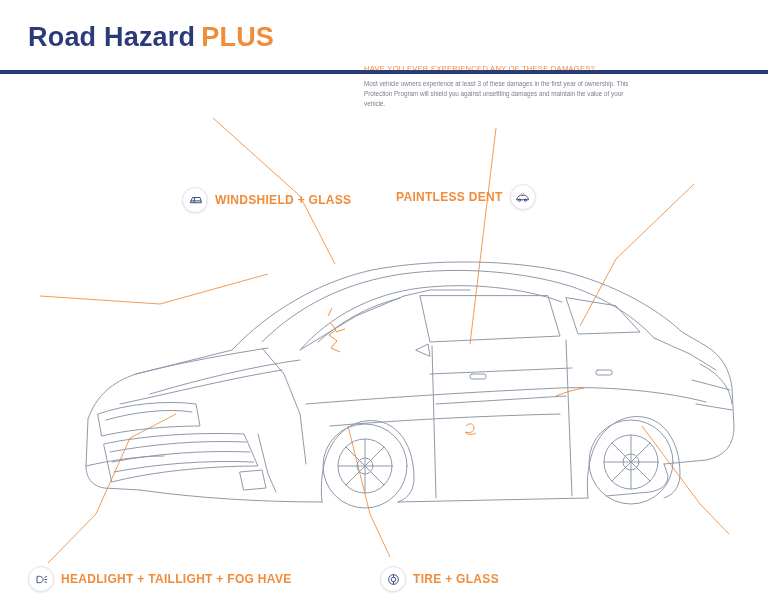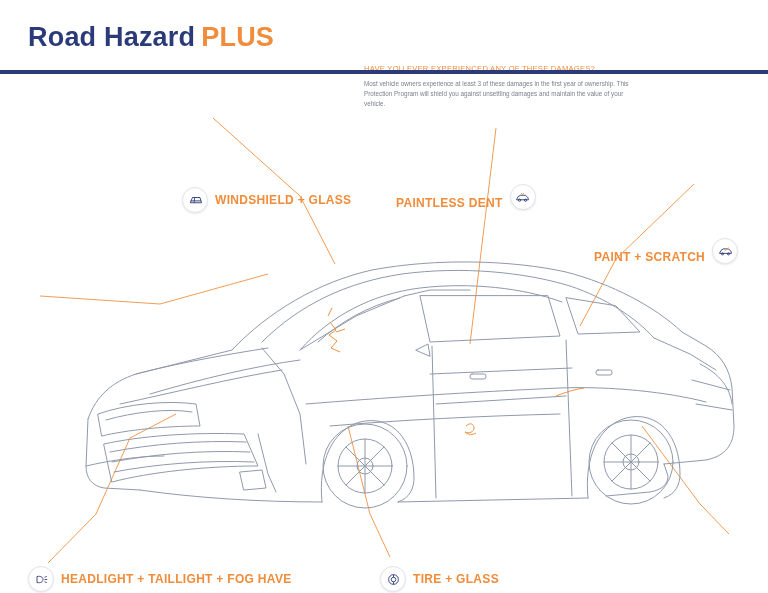--- a/index.html
+++ b/index.html
@@ -72,21 +72,21 @@
   }
 
   
   .callout {
     position: absolute;
     display: flex;
     align-items: center;
     gap: 7px;
     white-space: nowrap;
   }
-  .callout.rtl { flex-direction: row-reverse; align-items: flex-end; }
+  .callout.rtl { flex-direction: row-reverse; }
   .badge {
     width: 26px; height: 26px;
     border-radius: 50%;
     background: #ffffff;
     border: 1px solid #e2e4ea;
     box-shadow: 0 1px 2px rgba(40,50,90,0.10);
     display: flex;
     align-items: center;
     justify-content: center;
     flex: 0 0 auto;
@@ -258,31 +258,20 @@
         <svg width="15" height="15" viewBox="0 0 20 20" fill="none" stroke="#2b3a78" stroke-width="1.2">
           <path d="M2 13 L4 9 L7 7 L14 7 L17 10 L18 13 Z"></path>
           <circle cx="6" cy="13.6" r="1.5"></circle>
             <circle cx="14" cy="13.6" r="1.5"></circle>
           <path d="M8 4 l2 2 l2 -2" stroke="#f08c3a"></path>
         </svg>
       </span>
       <span class="clabel">PAINTLESS DENT</span>
     </div>
 
-    <div class="callout rtl" style="left:594px; top:164px;">
-      <span class="badge">
-        <svg width="15" height="15" viewBox="0 0 20 20" fill="none" stroke="#2b3a78" stroke-width="1.2">
-          <path d="M2 12.5 L4 8.5 L7 6.5 L14 6.5 L17 9.5 L18 12.5 Z"></path>
-          <circle cx="6" cy="13.2" r="1.4"></circle>
-            <circle cx="14" cy="13.2" r="1.4"></circle>
-          <path d="M9 9 l5 -4" stroke="#f08c3a"></path>
-        </svg>
-      </span>
-      <span class="clabel">PAINT + SCRATCH</span>
-    </div>
 
 
 
     <div class="callout" style="left:28px; top:492px;">
       <span class="badge">
         <svg width="15" height="15" viewBox="0 0 20 20" fill="none" stroke="#2b3a78" stroke-width="1.2">
           <path d="M4 6 C 9 5, 12 7, 12 10 C 12 13, 9 15, 4 14 Z"></path>
           <path d="M14 7 L17 6"></path>
             <path d="M14 10 L17.5 10"></path>
             <path d="M14 13 L17 14"></path>

